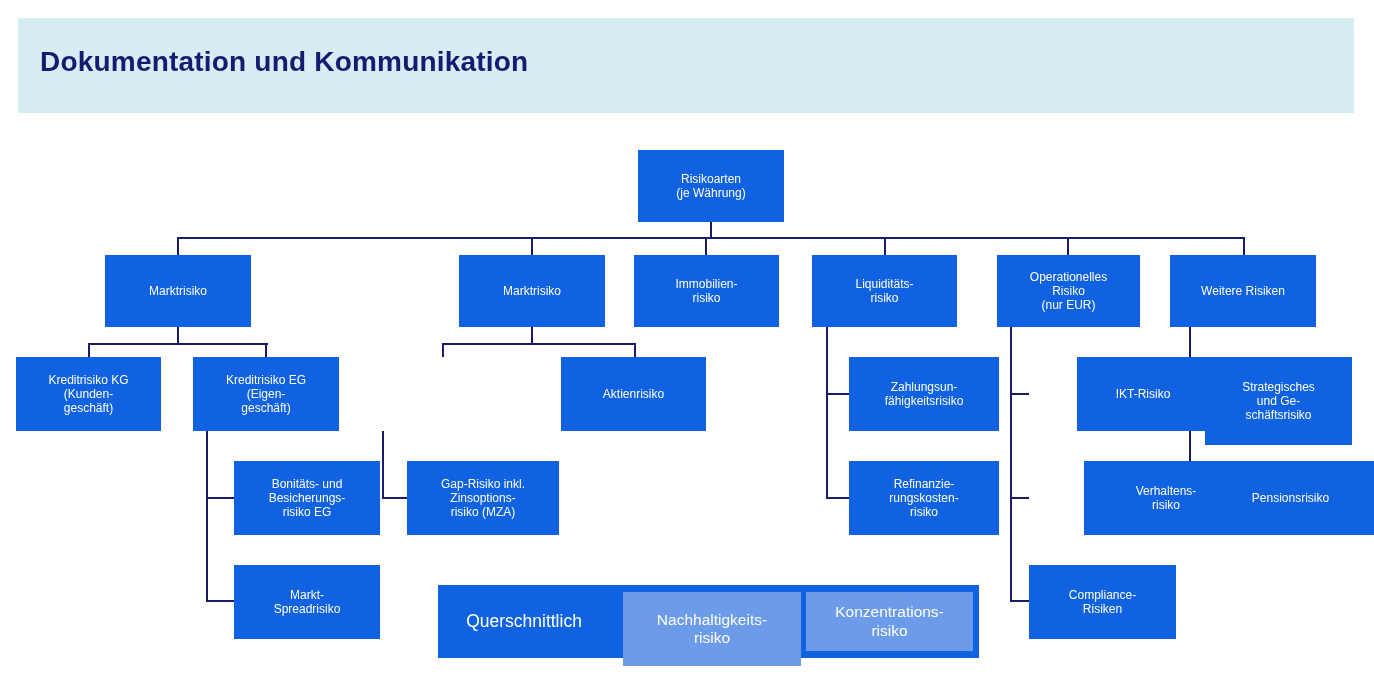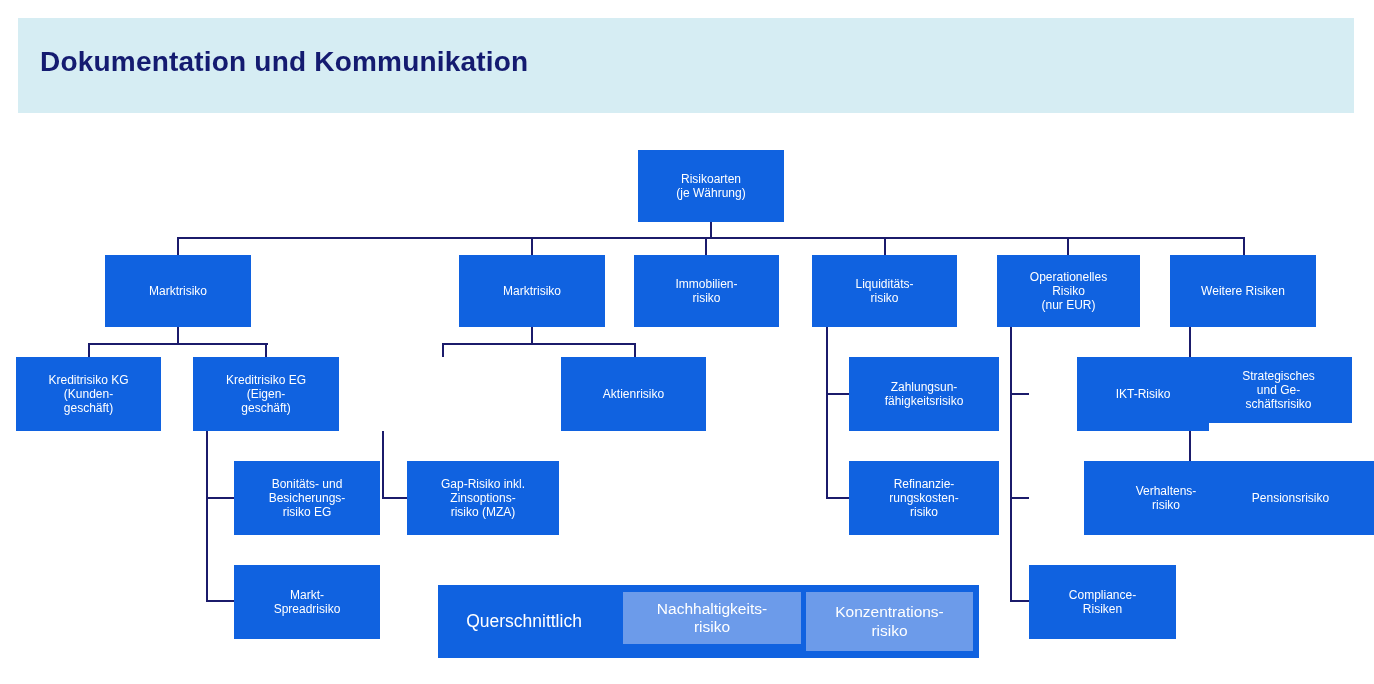--- a/index.html
+++ b/index.html
@@ -124,21 +124,21 @@
   <div class="node" style="left:16px;top:357px;width:145px;height:74px">Kreditrisiko KG
 (Kunden-
 geschäft)</div>
   <div class="node" style="left:193px;top:357px;width:146px;height:74px">Kreditrisiko EG
 (Eigen-
 geschäft)</div>
   <div class="node" style="left:561px;top:357px;width:145px;height:74px">Aktienrisiko</div>
   <div class="node" style="left:849px;top:357px;width:150px;height:74px">Zahlungsun-
 fähigkeitsrisiko</div>
   <div class="node" style="left:1077px;top:357px;width:132px;height:74px">IKT-Risiko</div>
-  <div class="node" style="left:1205px;top:357px;width:147px;height:66px">Strategisches
+  <div class="node" style="left:1205px;top:357px;width:147px;height:88px">Strategisches
 und Ge-
 schäftsrisiko</div>
 
   <div class="node" style="left:234px;top:461px;width:146px;height:74px">Bonitäts- und
 Besicherungs-
 risiko EG</div>
   <div class="node" style="left:407px;top:461px;width:152px;height:74px">Gap-Risiko inkl.
 Zinsoptions-
 risiko (MZA)</div>
   <div class="node" style="left:849px;top:461px;width:150px;height:74px">Refinanzie-
@@ -148,19 +148,19 @@
 risiko</div>
   <div class="node" style="left:1205px;top:461px;width:171px;height:74px">Pensionsrisiko</div>
 
   <div class="node" style="left:234px;top:565px;width:146px;height:74px">Markt-
 Spreadrisiko</div>
   <div class="node" style="left:1029px;top:565px;width:147px;height:74px">Compliance-
 Risiken</div>
 
   <div class="qs-strip">
     <div class="qs-label">Querschnittlich</div>
-    <div class="node light qs-box" style="left:185px;top:7px;width:178px;height:52px">Nachhaltigkeits-
+    <div class="node light qs-box" style="left:185px;top:7px;width:178px;height:74px">Nachhaltigkeits-
 risiko</div>
     <div class="node light qs-box" style="left:368px;top:7px;width:167px;height:59px">Konzentrations-
 risiko</div>
   </div>
 
 </div>
 
 </body></html>

